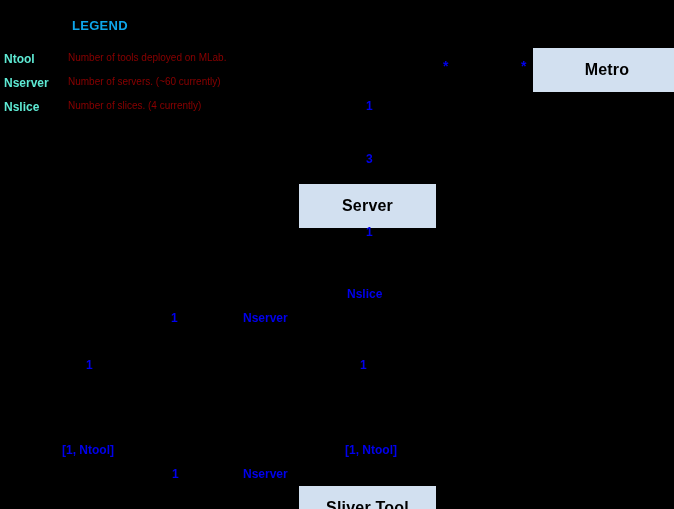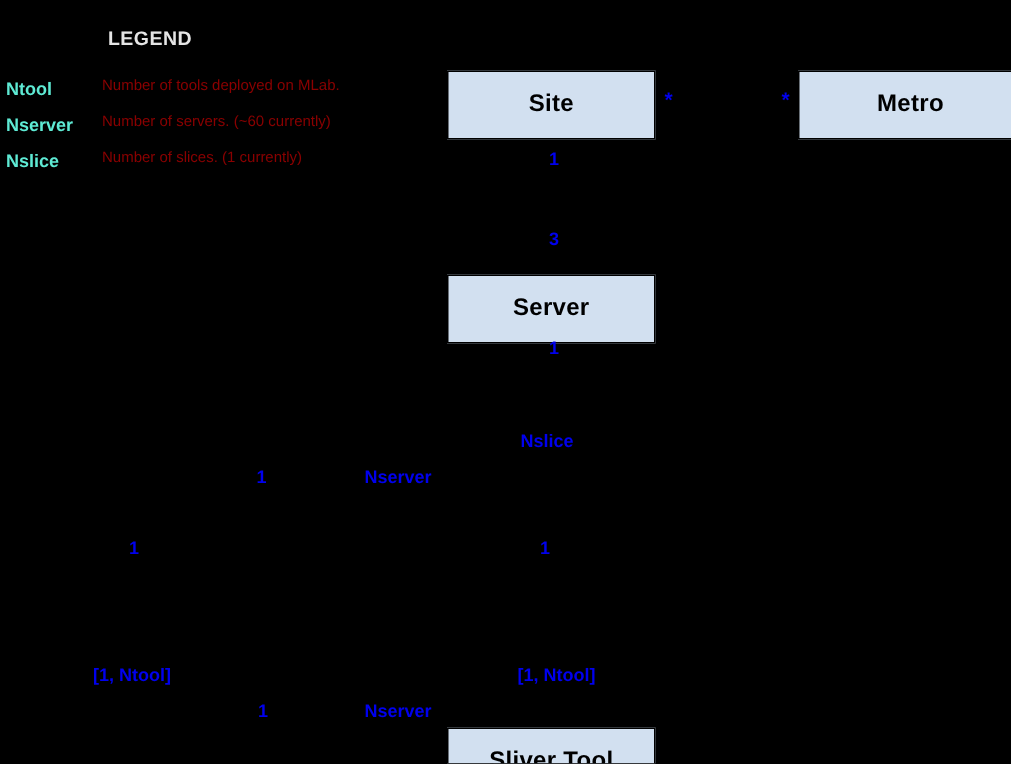--- a/index.html
+++ b/index.html
@@ -51,21 +51,21 @@
     position: absolute;
     left: 0;
     top: 0;
     width: 290px;
     height: 130px;
   }
   .legend-title {
     position: absolute;
     left: 72px;
     top: 18px;
-    color: #e5e5e5;
+    color: #0ea5e9;
     font-weight: bold;
     font-size: 13px;
     letter-spacing: 0.3px;
   }
   .legend-key {
     position: absolute;
     left: 4px;
     color: #5eead4;
     font-weight: bold;
     font-size: 12px;
@@ -91,24 +91,23 @@
   <div id="legend">
     <div class="legend-title">LEGEND</div>
 
     <div class="legend-key lrow0">Ntool</div>
     <div class="legend-desc lrow0">Number of tools deployed on MLab.</div>
 
     <div class="legend-key lrow1">Nserver</div>
     <div class="legend-desc lrow1">Number of servers. (~60 currently)</div>
 
     <div class="legend-key lrow2">Nslice</div>
-    <div class="legend-desc lrow2">Number of slices. (1 currently)</div>
+    <div class="legend-desc lrow2">Number of slices. (4 currently)</div>
   </div>
 
-  <div class="box" style="left:298px; top:47px; width:139px; height:46px;">Site</div>
 
   <div class="box" style="left:532px; top:47px; width:150px; height:46px;">Metro</div>
 
   <div class="box" style="left:298px; top:183px; width:139px; height:46px;">Server</div>
 
 
 
 
   <div class="box" style="left:298px; top:485px; width:139px; height:46px;">Sliver Tool</div>
 

